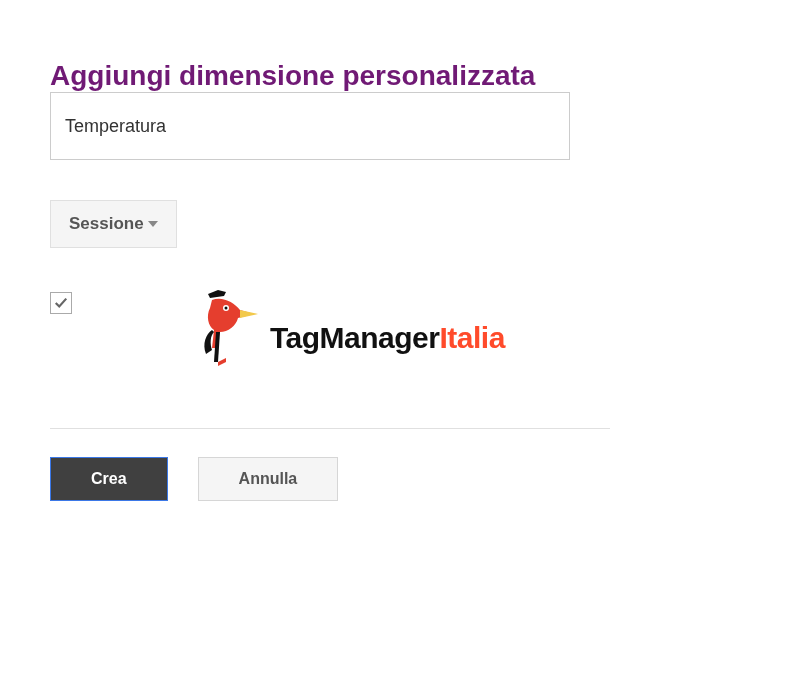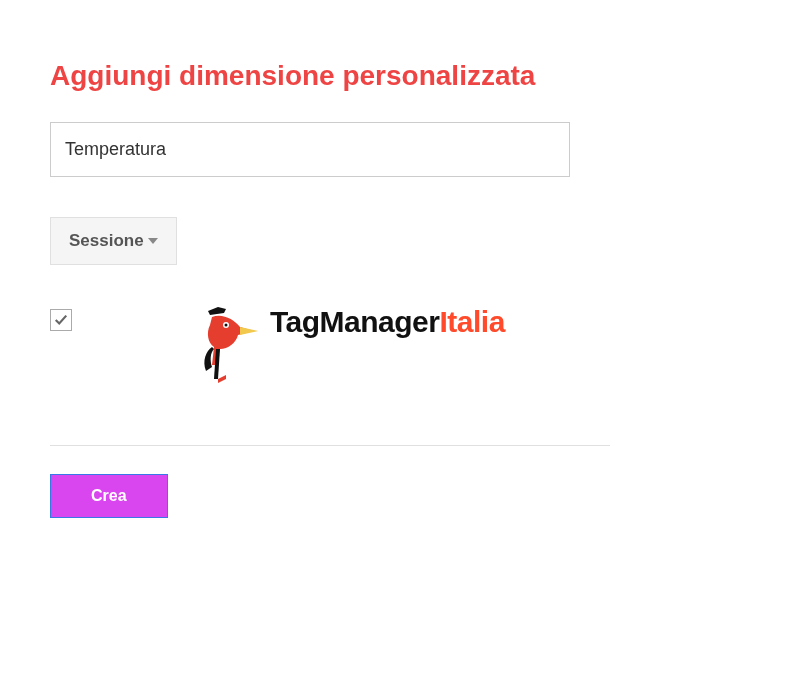--- a/index.html
+++ b/index.html
@@ -5,32 +5,31 @@
     * { box-sizing: border-box; margin: 0; padding: 0; }
     body {
       font-family: Arial, Helvetica, sans-serif;
       background: #fff;
       padding: 60px 50px;
       color: #212121;
     }
     .page-title {
       font-size: 28px;
       font-weight: 700;
-      color: #ef4444;
-      margin-bottom: 30px;
+      color: #701a75;
     }
     .field-label {
       font-size: 18px;
       font-weight: 700;
       color: #212121;
       margin-bottom: 12px;
     }
     .text-input {
       width: 520px;
-      height: 55px;
+      height: 68px;
       border: 1px solid #ccc;
       padding: 0 14px;
       font-size: 18px;
       color: #333;
       background: #fff;
     }
     .section { margin-bottom: 40px; }
     .dropdown {
       display: inline-flex;
       align-items: center;
@@ -66,21 +65,21 @@
       margin-top: 4px;
     }
     .checkmark {
       width: 14px; height: 14px;
       stroke: #666;
       stroke-width: 2.5;
       fill: none;
     }
     .logo-area {
       display: flex;
-      align-items: flex-start;
+      align-items: center;
       gap: 8px;
     }
     .logo-text {
       font-size: 30px;
       font-weight: 700;
       color: #111;
       letter-spacing: -0.5px;
     }
     .logo-accent { color: #ff4b2b; }
     .divider {
@@ -95,21 +94,21 @@
       padding: 0 40px;
       font-size: 16px;
       font-weight: 700;
       border: 1px solid transparent;
       cursor: pointer;
       display: inline-flex;
       align-items: center;
       justify-content: center;
     }
     .btn-primary {
-      background: #d946ef;
+      background: #404040;
       color: #fff;
       border-color: #3b78e7;
     }
     .btn-secondary {
       background: #f5f5f5;
       color: #555;
       border: 1px solid #d6d6d6;
     }
     .woodpecker { width: 70px; height: 100px; }
   </style>
@@ -152,13 +151,14 @@
         <span>TagManager</span><span class="logo-accent">Italia</span>
       </div>
     </div>
   </div>
 </div>
 
 <hr class="divider">
 
 <div class="button-row">
   <button class="btn btn-primary">Crea</button>
+  <button class="btn btn-secondary">Annulla</button>
 </div>
 
 </body></html>

